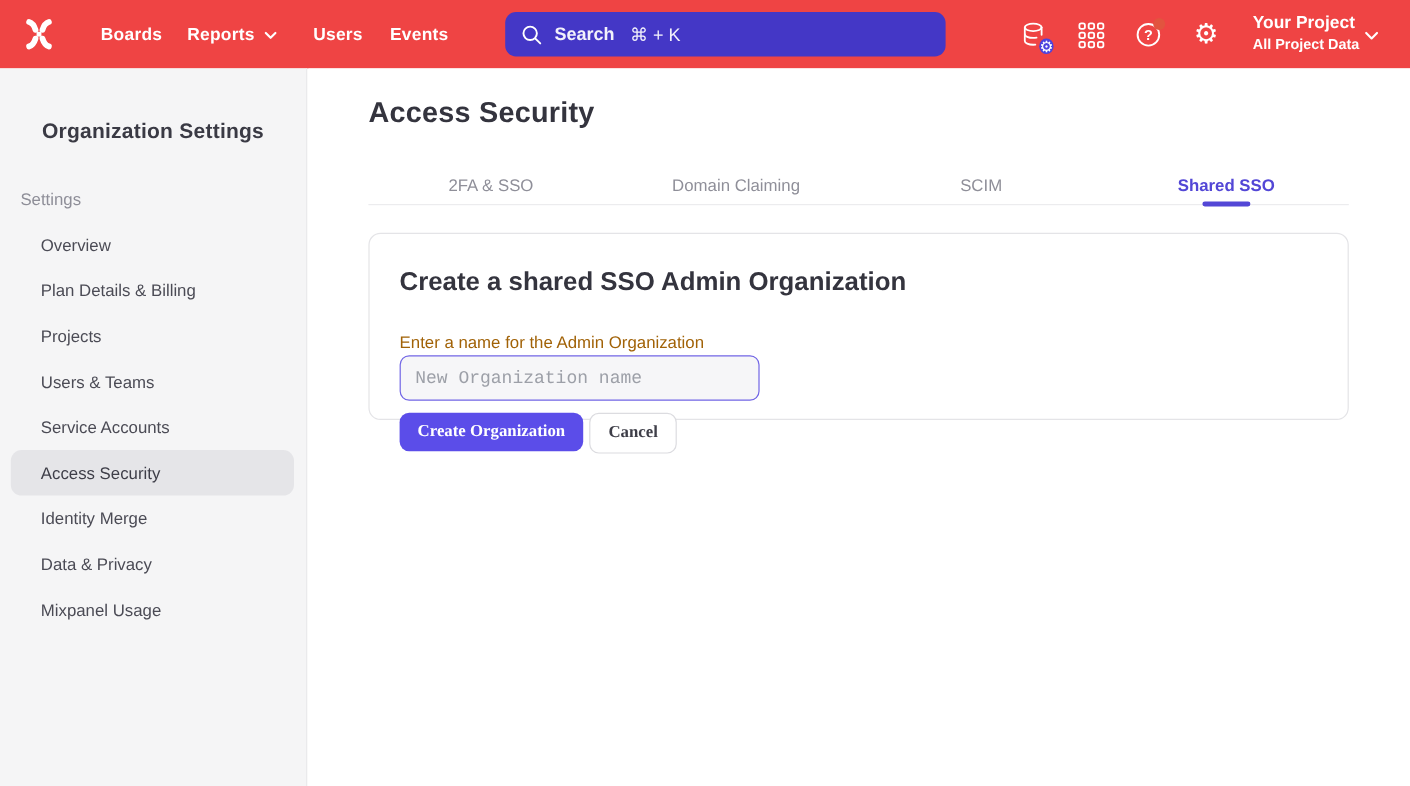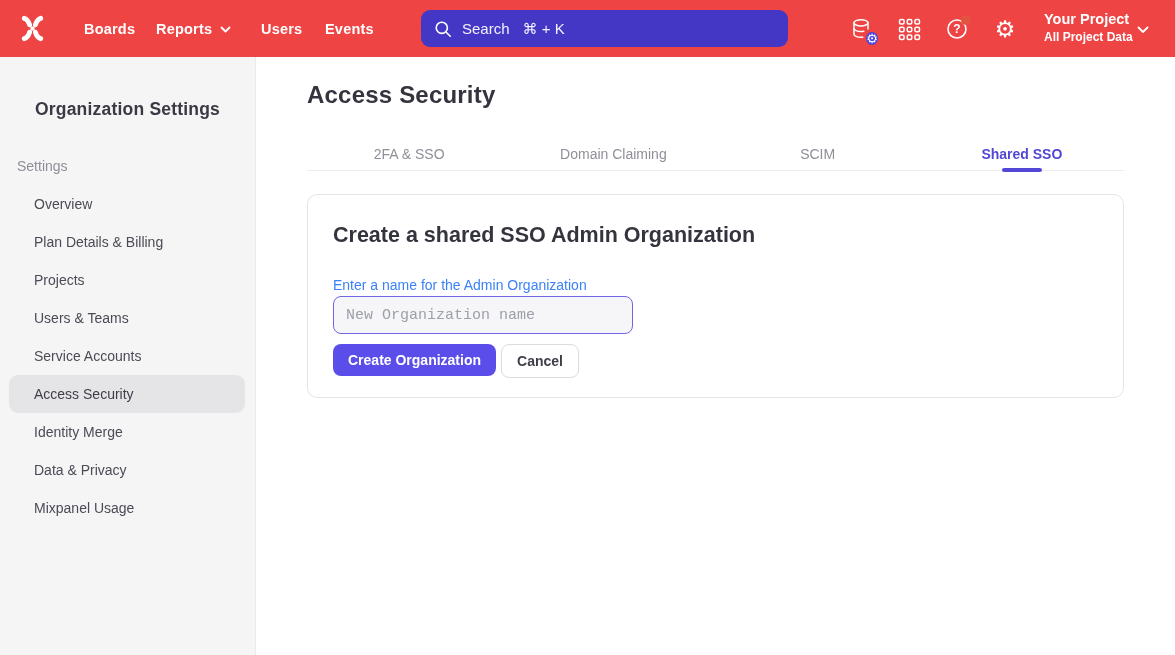--- a/index.html
+++ b/index.html
@@ -24,21 +24,21 @@
   .nav-reports { left:156px; }
   .nav-users   { left:261px; }
   .nav-events  { left:325px; }
   .nav-item .chev { margin-left:8px; margin-top:2px; }
 
   .search {
     position:absolute; left:421px; top:10px; width:367px; height:37px;
     background:#4437C6; border-radius:9px; display:flex; align-items:center;
     padding-left:13px; cursor:text;
   }
-  .search .s-label { color:rgba(255,255,255,.93); font-size:15px; margin-left:10px; }
+  .search .s-label { color:rgba(255,255,255,.93); font-size:15px; margin-left:10px;font-weight:bold; }
   .search .s-shortcut { color:rgba(255,255,255,.93); font-size:15px; margin-left:13px; }
 
   .icon-btn {
     position:absolute; top:16px; width:26px; height:26px;
     display:flex; align-items:center; justify-content:center; cursor:pointer;
   }
   .ib-data { left:849px; }
   .ib-grid { left:896px; }
   .ib-help { left:944px; }
   .ib-gear { left:992px; }
@@ -95,42 +95,42 @@
     flex:1; display:flex; align-items:center; justify-content:center;
     font-size:14px; color:#8F8F99; cursor:pointer; position:relative;
   }
   .tab.active { color:#5347D6; font-weight:700; }
   .tab.active::after {
     content:""; position:absolute; bottom:-2px; left:50%; transform:translateX(-50%);
     width:40px; height:4px; border-radius:2px; background:#5347D6;
   }
 
   .card {
-    position:absolute; left:50px; top:137px; width:817px; height:204px;
+    position:absolute; left:50px; top:137px; width:817px; height:156px;
     background:#ffffff; border:1px solid #E4E4E7; border-radius:10px;
   }
   .card-title {
     position:absolute; left:25px; top:28px; margin:0;
     font-size:21.5px; font-weight:700; color:#34343E;
   }
   .field-label {
-    position:absolute; left:25px; top:82px; font-size:14px; color:#3b82f6;
+    position:absolute; left:25px; top:82px; font-size:14px; color:#a16207;
   }
   .org-input {
     position:absolute; left:25px; top:101px; width:300px; height:38px;
     border:1.5px solid #7165E5; border-radius:8px; background:#F6F6F8;
     padding:0 12px; font-size:15px; color:#34343E; outline:none;
     font-family:Liberation Mono, monospace;
   }
   .org-input::placeholder { color:#9DA0A8; }
   .btn-row { position:absolute; left:25px; top:149px; display:flex; gap:5px; }
   .btn {
     height:32px; border-radius:8px; font-size:14px; font-weight:700;
     display:flex; align-items:center; padding:16px 15px; cursor:pointer;
-    font-family:Liberation Sans, sans-serif;
+    font-family:Liberation Serif, serif;
   }
   .btn-primary { background:#5B4DE9; color:#ffffff; border:none; }
   .btn-secondary { background:#ffffff; color:#3E3E48; border:1px solid #DCDCE0; }
 </style>
 </head>
 <body>
 
 <header class="navbar">
   <div class="logo">
     <svg width="31" height="31" viewBox="0 0 32 32" fill="none">

